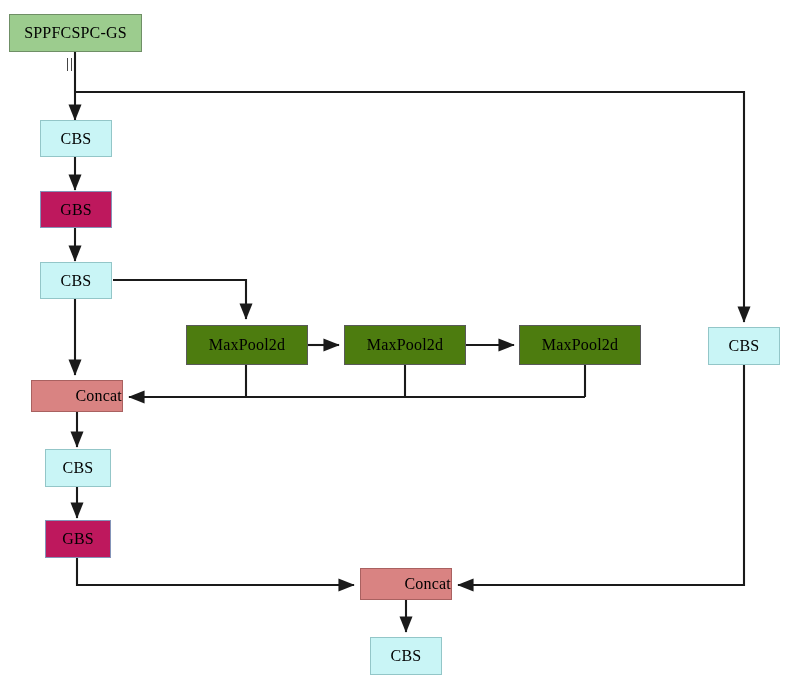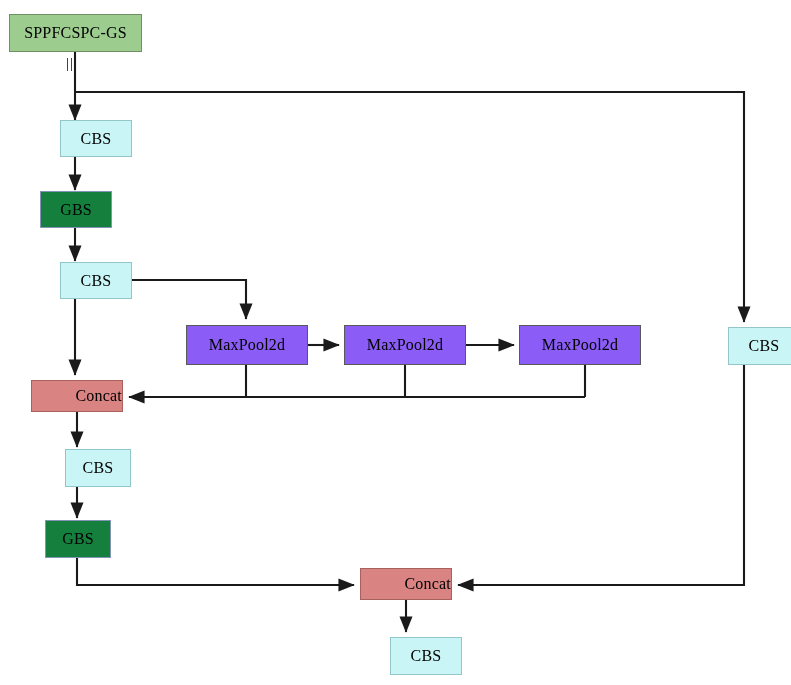--- a/index.html
+++ b/index.html
@@ -42,33 +42,32 @@
   .node-label {
     pointer-events: none;
   }
   .n-head {
     background: #9ccc8e;
     border-color: #6f8f66;
   }
   .n-cbs {
     background: #c9f5f6;
     border-color: #93c6c8;
-    margin-left: 20px;
   }
   .n-gbs {
-    background: #15803d;
+    background: #be185d;
     border-color: #8494b8;
   }
   .n-concat {
     background: #d98382;
     border-color: #a96160;
     justify-content: flex-end;
   }
   .n-pool {
-    background: #8b5cf6;
+    background: #4d7c0f;
     border-color: #595959;
   }
   .edge-note {
     position: absolute;
     font-size: 15px;
     color: #000000;
     z-index: 4;
     line-height: 1;
     letter-spacing: 1px;
   }

